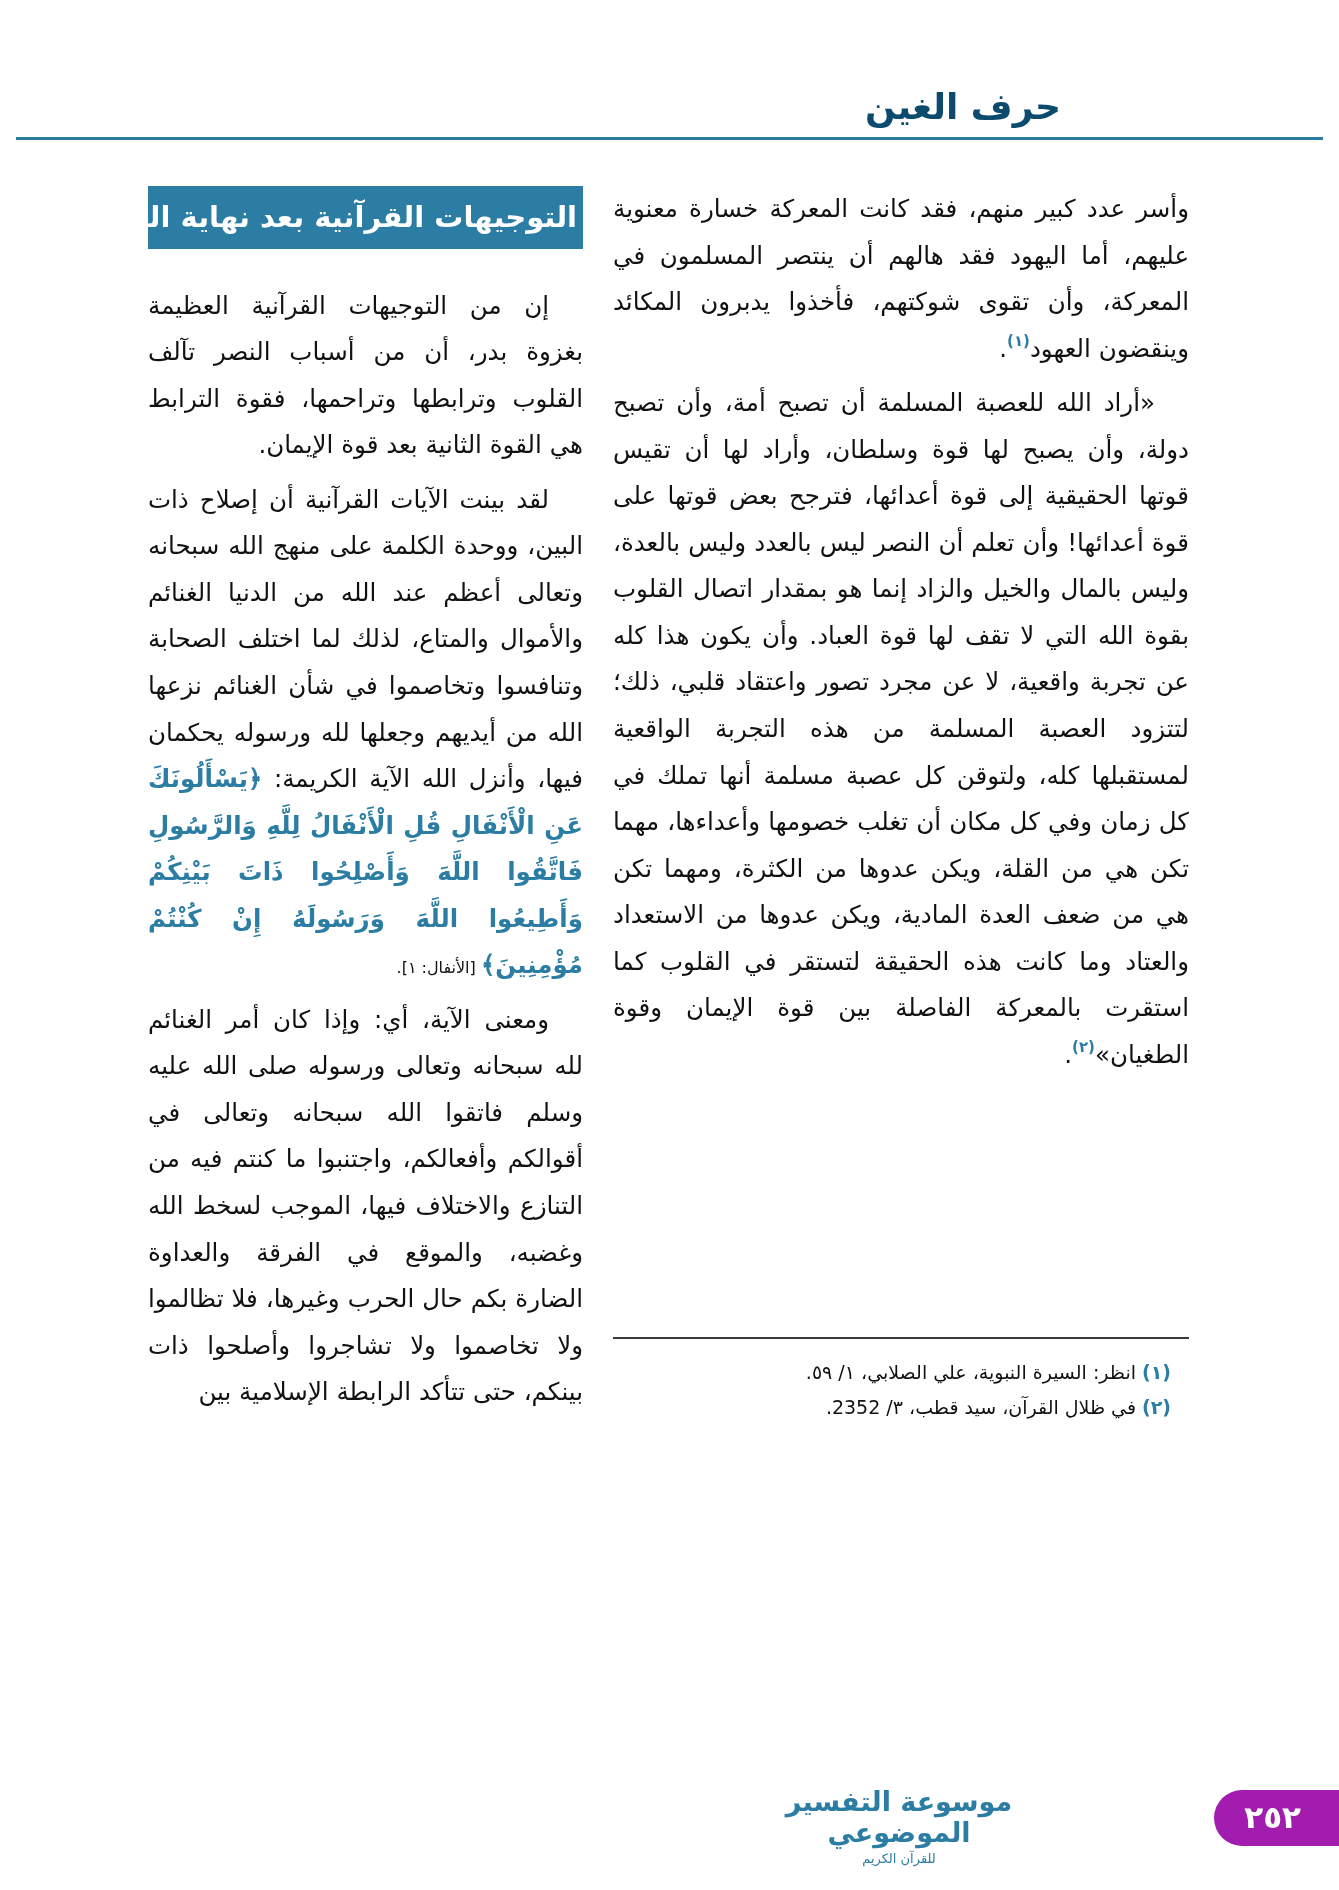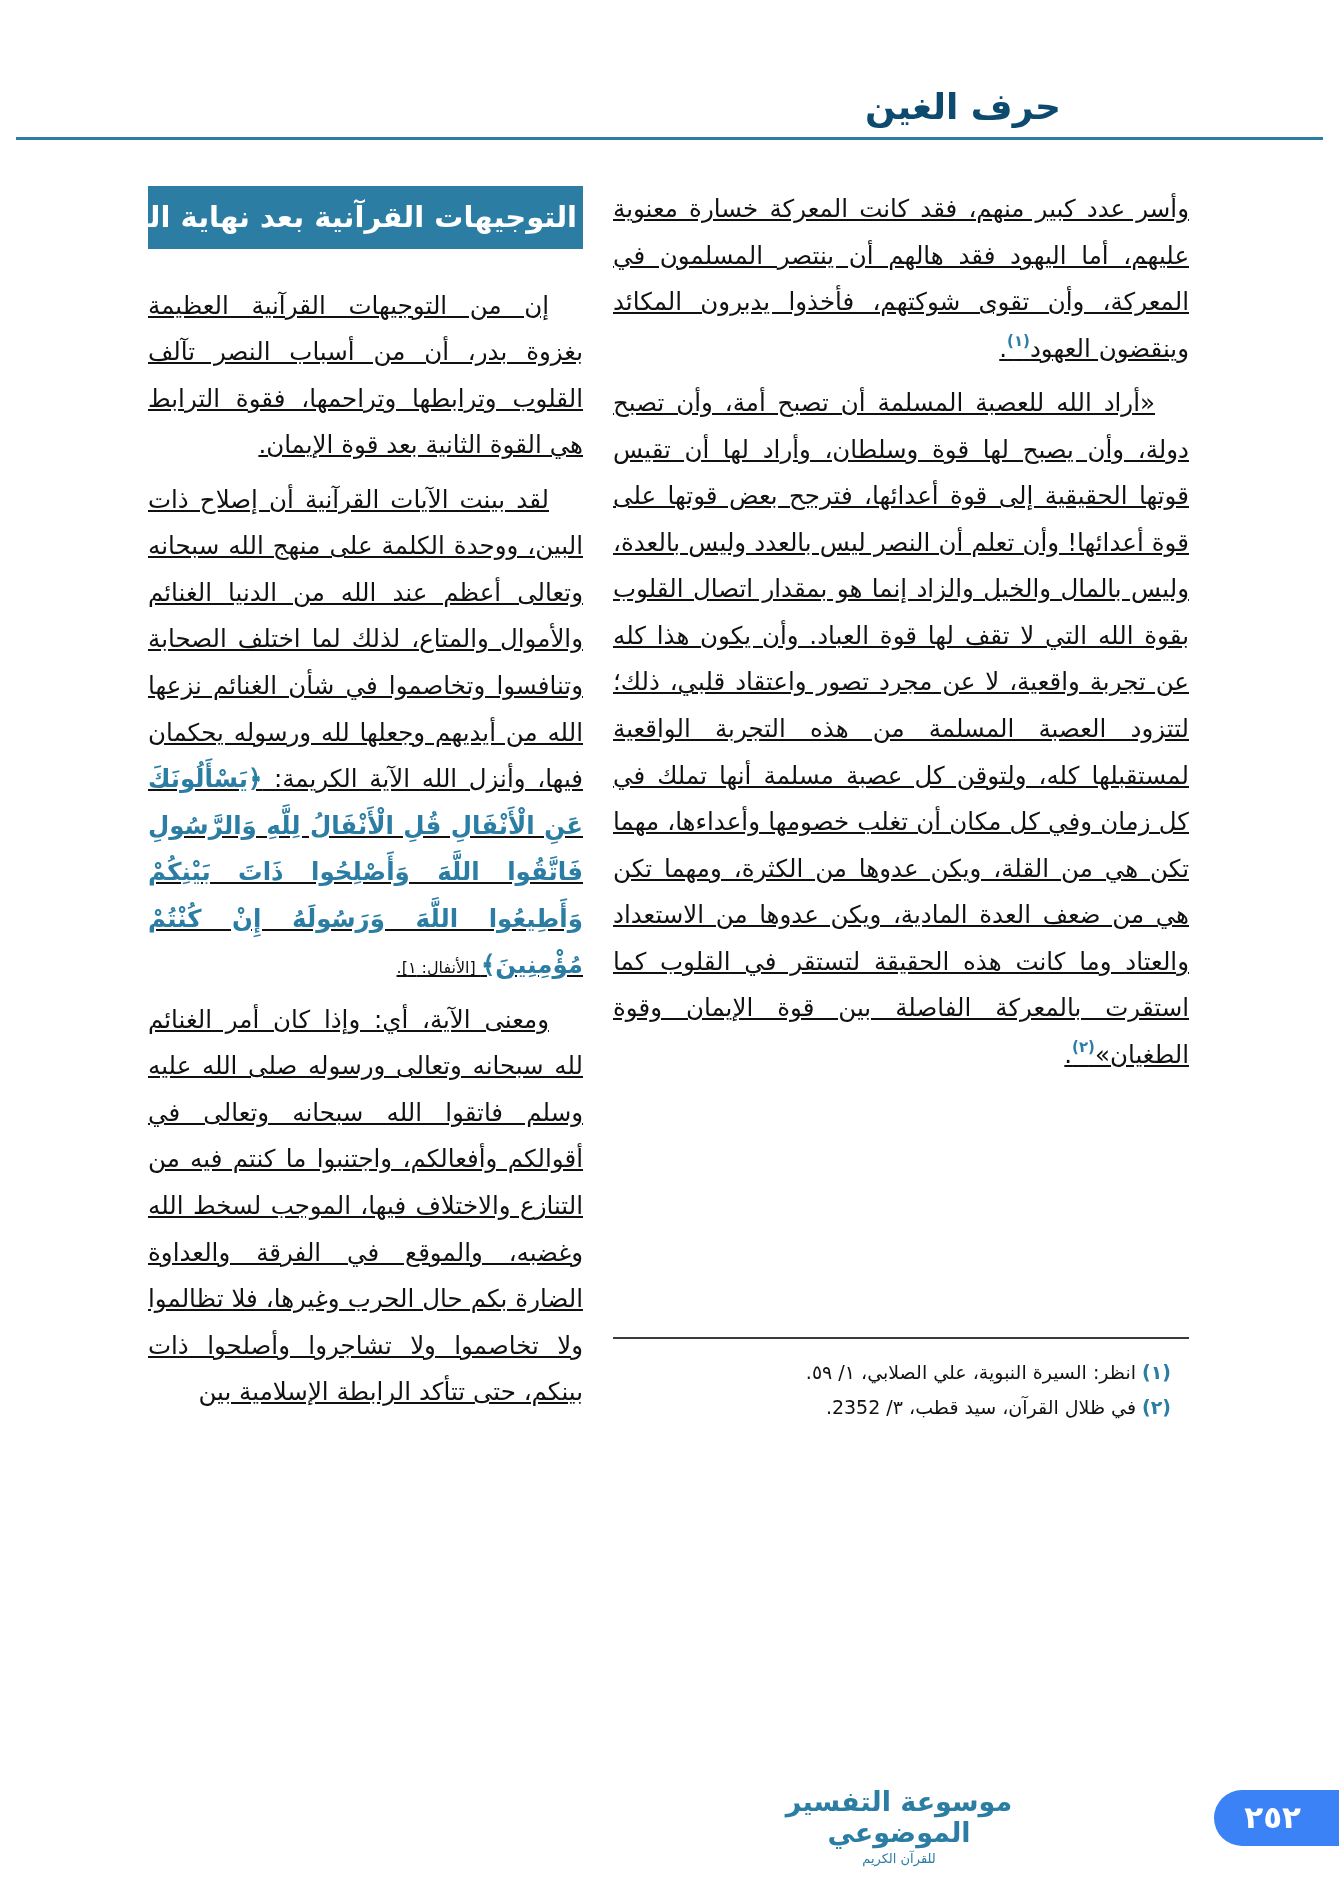--- a/index.html
+++ b/index.html
@@ -47,21 +47,20 @@
     flex-direction: column;
   }
   .col-left { flex: 1; min-width: 0; }
 
   .body-par {
     font-size: 24.5px;
     line-height: 1.9;
     text-align: justify;
     text-indent: 34px;
     margin-bottom: 8px;
-    text-decoration: underline;
   }
   .no-indent { text-indent: 0; }
 
   .fn-sup {
     color: #2b7da3;
     font-size: 15px;
     vertical-align: 11px;
     font-weight: bold;
   }
 
@@ -127,21 +126,21 @@
   .logo-sub {
     font-size: 13px;
     font-weight: normal;
     margin-top: 3px;
   }
 
   .page-num-box {
     position: absolute;
     bottom: 44px;
     right: 0;
-    background: #3b82f6;
+    background: #a21caf;
     color: #ffffff;
     font-size: 31px;
     font-weight: bold;
     padding: 9px 38px 11px 30px;
     border-radius: 38px 0 0 38px;
   }
 </style>
 </head>
 <body>
 

